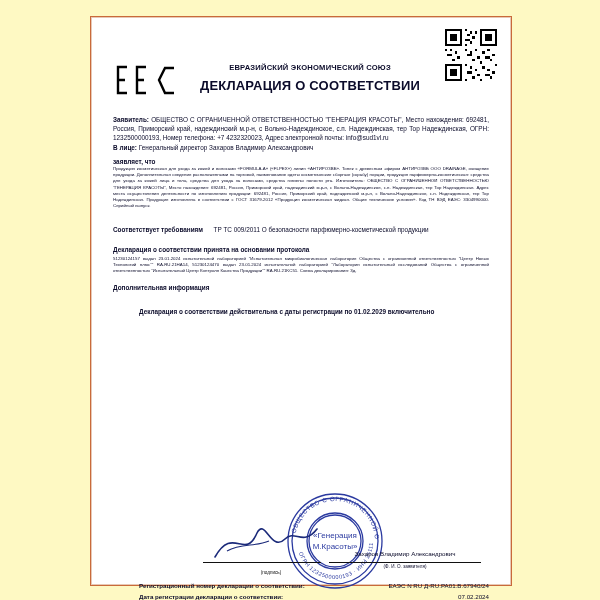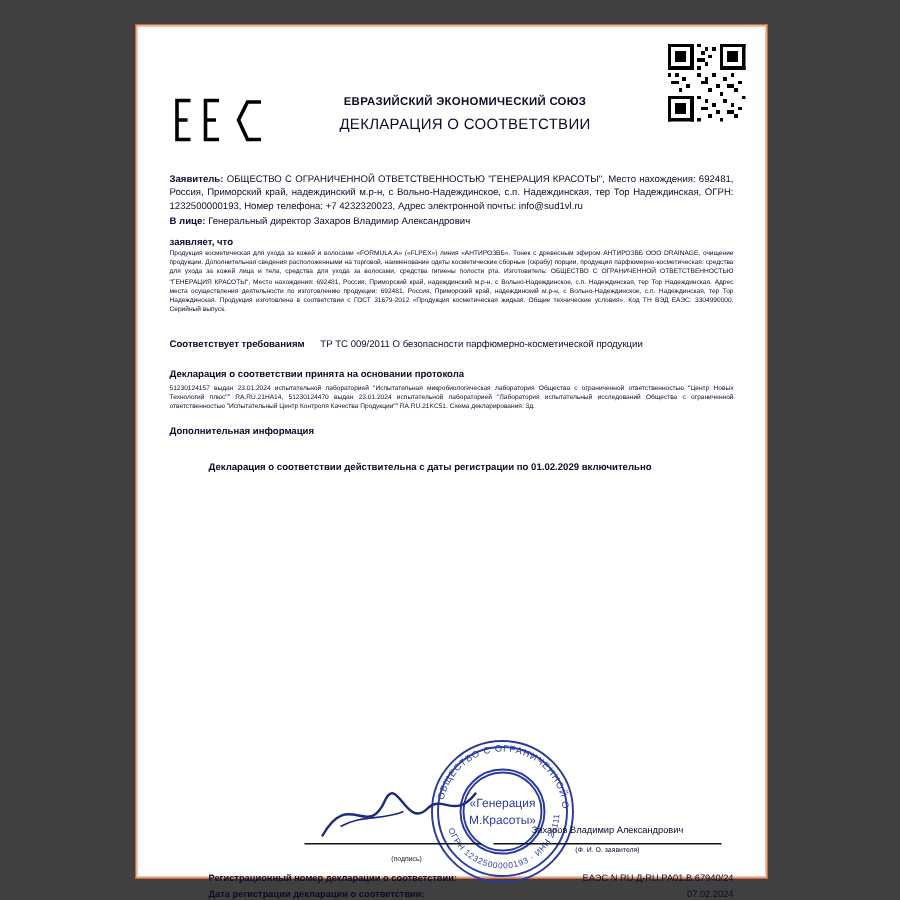--- a/index.html
+++ b/index.html
@@ -1,23 +1,23 @@
 <!DOCTYPE html>
 <html><head>
 <meta charset="utf-8">
 <style>
   html,body{margin:0;padding:0;background:#fff;}
   body{width:600px;height:600px;font-family:"Liberation Sans",sans-serif;color:#0b0b2a;}
-  .page{position:relative;width:600px;height:600px;overflow:hidden;background:#404040;}
+  .page{position:relative;width:600px;height:600px;overflow:hidden;background:#fef9c3;}
   .sheet{position:absolute;left:90px;top:16px;width:420px;height:568px;background:#fff;border:1px solid #c96a3a;box-shadow:0 0 0 1px #e7c9b6 inset;}
   .qr{position:absolute;right:14px;top:12px;width:52px;height:52px;}
   .eac{position:absolute;left:22px;top:46px;width:66px;height:34px;}
   .title-block{position:absolute;left:104px;top:46px;width:230px;text-align:center;}
   .t1{font-size:7.6px;font-weight:bold;letter-spacing:.2px;}
-  .t2{font-size:10px;font-weight:normal;margin-top:6px;letter-spacing:.2px;}
+  .t2{font-size:13px;font-weight:bold;margin-top:6px;letter-spacing:.2px;}
   .body{position:absolute;left:22px;top:98px;width:376px;}
   .row{font-size:6.4px;line-height:9.2px;text-align:justify;}
   .b{font-weight:bold;}
   .tiny{font-size:4.4px;line-height:6.2px;text-align:justify;}
   .sec{margin-top:9px;}
   .sec-title{font-size:6.4px;font-weight:bold;line-height:9.4px;}
   .sec-body{font-size:6.4px;line-height:9.4px;}
   .valid{position:absolute;left:48px;top:290px;width:350px;font-size:6.4px;line-height:9.6px;font-weight:bold;}
   .stamp{position:absolute;left:188px;top:468px;width:112px;height:112px;}
   .sign{position:absolute;left:120px;top:500px;width:110px;height:46px;}

